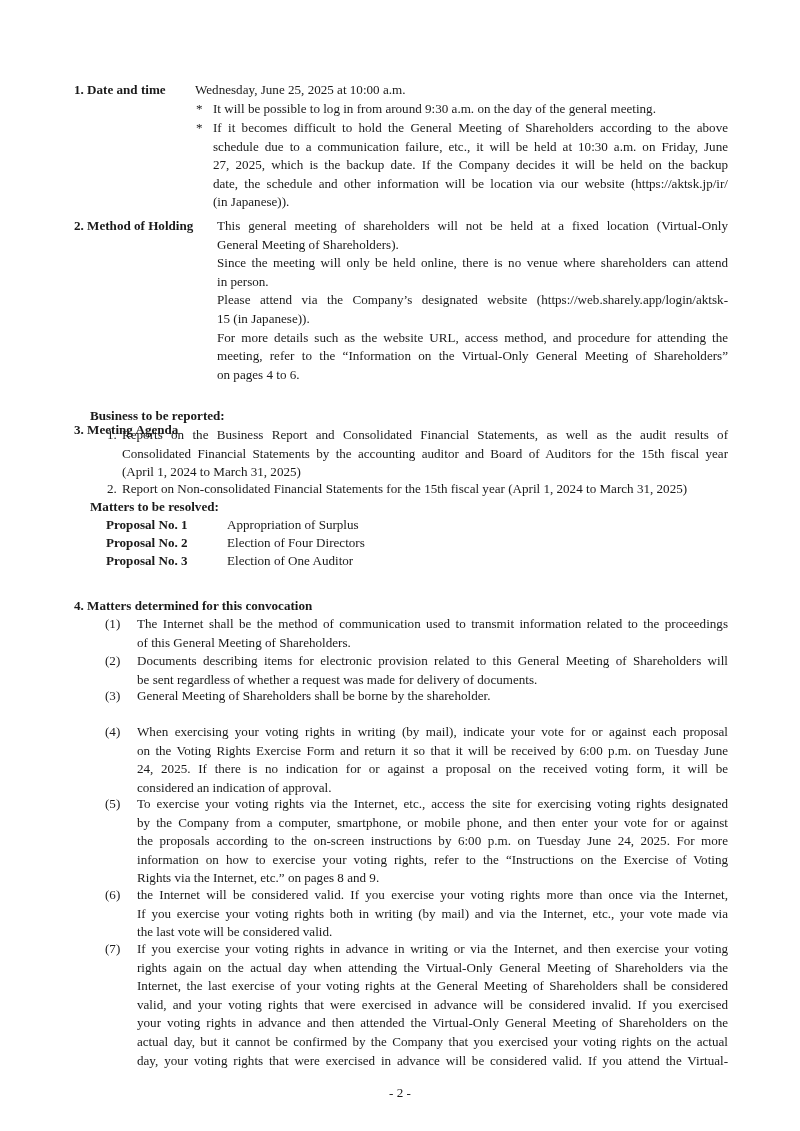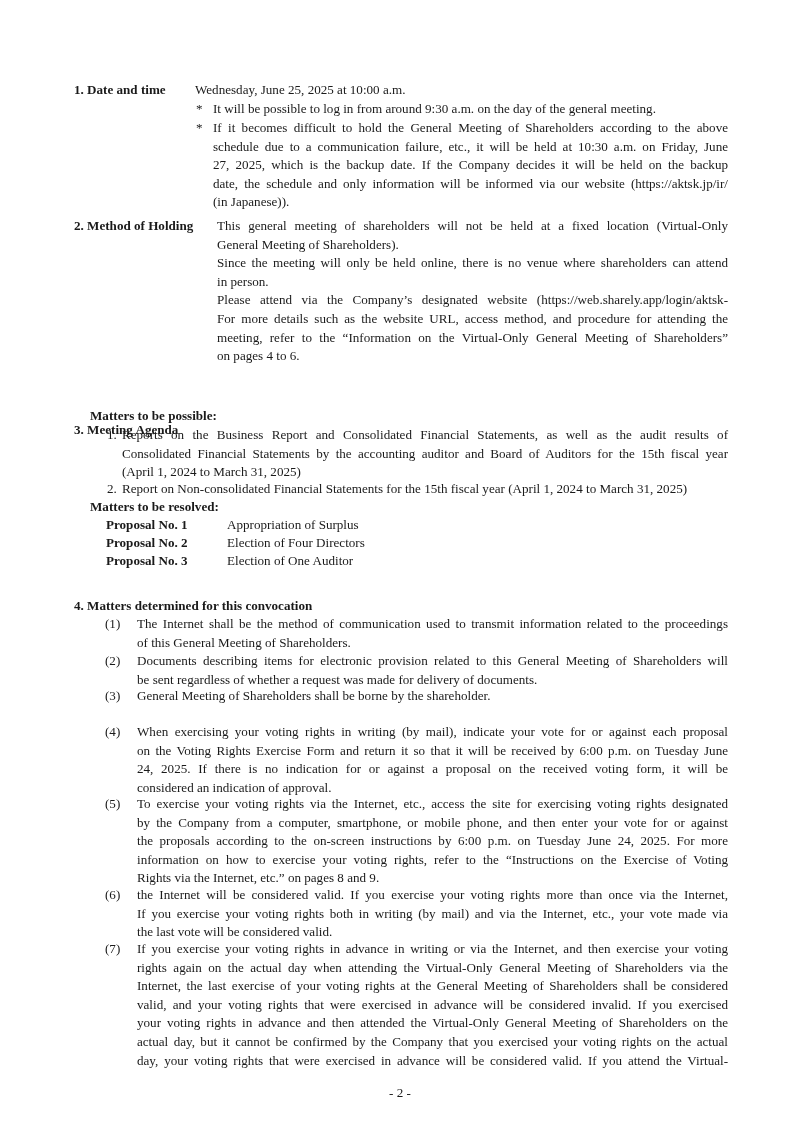--- a/index.html
+++ b/index.html
@@ -25,38 +25,39 @@
   <div class="abs" style="left:196px; top:100px;">*</div>
   <div class="abs" style="left:213px; top:100px; width:515px;">
     <span class="ll">It will be possible to log in from around 9:30 a.m. on the day of the general meeting.</span>
   </div>
 
   <div class="abs" style="left:196px; top:119px;">*</div>
   <div class="abs" style="left:213px; top:119px; width:515px;">
     <span class="jl">If it becomes difficult to hold the General Meeting of Shareholders according to the above</span>
     <span class="jl">schedule due to a communication failure, etc., it will be held at 10:30 a.m. on Friday, June</span>
     <span class="jl">27, 2025, which is the backup date. If the Company decides it will be held on the backup</span>
-    <span class="jl">date, the schedule and only information will be informed via our website (https://aktsk.jp/ir/</span>
+    <span class="jl">date, the schedule and other information will be location via our website (https://aktsk.jp/ir/</span>
     <span class="ll">(in Japanese)).</span>
   </div>
 
   <div class="abs b" style="left:74px; top:217px;">2.  Method of Holding</div>
   <div class="abs" style="left:217px; top:217px; width:511px;">
     <span class="jl">This general meeting of shareholders will not be held at a fixed location (Virtual-Only</span>
     <span class="ll">General Meeting of Shareholders).</span>
     <span class="jl">Since the meeting will only be held online, there is no venue where shareholders can attend</span>
     <span class="ll">in person.</span>
     <span class="jl">Please attend via the Company’s designated website (https://web.sharely.app/login/aktsk-</span>
+    <span class="ll">15 (in Japanese)).</span>
     <span class="jl">For more details such as the website URL, access method, and procedure for attending the</span>
     <span class="jl">meeting, refer to the “Information on the Virtual-Only General Meeting of Shareholders”</span>
     <span class="ll">on pages 4 to 6.</span>
   </div>
 
   <div class="abs b" style="left:74px; top:389px;margin-top:32px;">3.  Meeting Agenda</div>
-  <div class="abs b" style="left:90px; top:407px;">Matters to be possible:</div>
+  <div class="abs b" style="left:90px; top:407px;">Business to be reported:</div>
 
   <div class="abs" style="left:107px; top:426px;">1.</div>
   <div class="abs" style="left:122px; top:426px; width:606px;">
     <span class="jl">Reports on the Business Report and Consolidated Financial Statements, as well as the audit results of</span>
     <span class="jl">Consolidated Financial Statements by the accounting auditor and Board of Auditors for the 15th fiscal year</span>
     <span class="ll">(April 1, 2024 to March 31, 2025)</span>
   </div>
 
   <div class="abs" style="left:107px; top:480px;">2.</div>
   <div class="abs" style="left:122px; top:480px; width:606px;">

